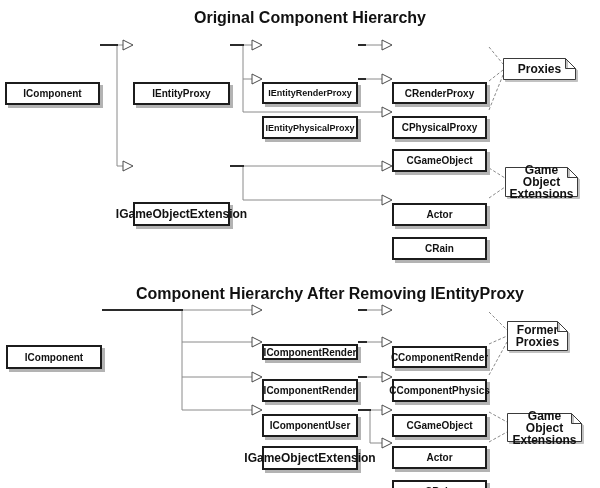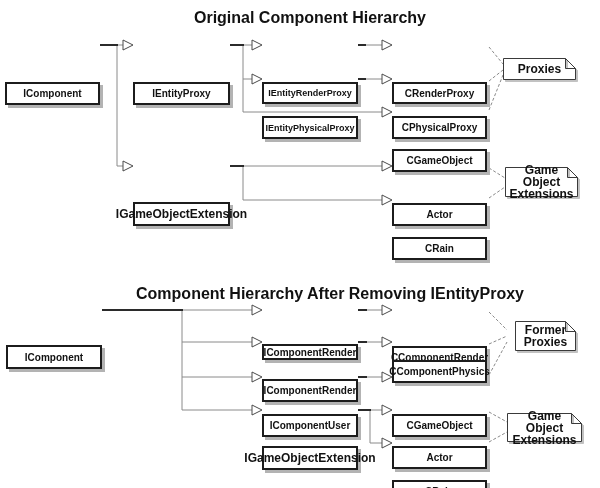--- a/index.html
+++ b/index.html
@@ -137,34 +137,34 @@
   </div>
   <div class="box" style="left:262px; top:366px; width:96px; height:23px;">
     <span>IComponentUser</span>
   </div>
   <div class="box small" style="left:262px; top:398px; width:96px; height:24px;">
     <span>IGameObjectExtension</span>
   </div>
   <div class="box" style="left:392px; top:298px; width:95px; height:22px;">
     <span>CComponentRender</span>
   </div>
-  <div class="box" style="left:392px; top:312px; width:95px; height:23px;">
+  <div class="box" style="left:392px; top:331px; width:95px; height:23px;">
     <span>CComponentPhysics</span>
   </div>
   <div class="box" style="left:392px; top:366px; width:95px; height:23px;">
     <span>CGameObject</span>
   </div>
   <div class="box" style="left:392px; top:398px; width:95px; height:23px;">
     <span>Actor</span>
   </div>
   <div class="box" style="left:392px; top:432px; width:95px; height:23px;">
     <span>CRain</span>
   </div>
 
-  <div class="note" style="left:507px; top:321px; width:61px; height:30px;margin-left:8px;">
+  <div class="note" style="left:507px; top:321px; width:61px; height:30px;">
     <svg width="61" height="30" viewBox="0 0 61 30">
       <path d="M0.5 0.5 H50.5 L60.5 10.5 V29.5 H0.5 Z M50.5 0.5 V10.5 H60.5" fill="#ffffff" stroke="#3a3a3a" stroke-width="1"></path>
     </svg>
     <div class="note-text">Former Proxies</div>
   </div>
   <div class="note" style="left:507px; top:413px; width:75px; height:29px;">
     <svg width="75" height="29" viewBox="0 0 75 29">
       <path d="M0.5 0.5 H64.5 L74.5 10.5 V28.5 H0.5 Z M64.5 0.5 V10.5 H74.5" fill="#ffffff" stroke="#3a3a3a" stroke-width="1"></path>
     </svg>
     <div class="note-text">Game Object Extensions</div>

